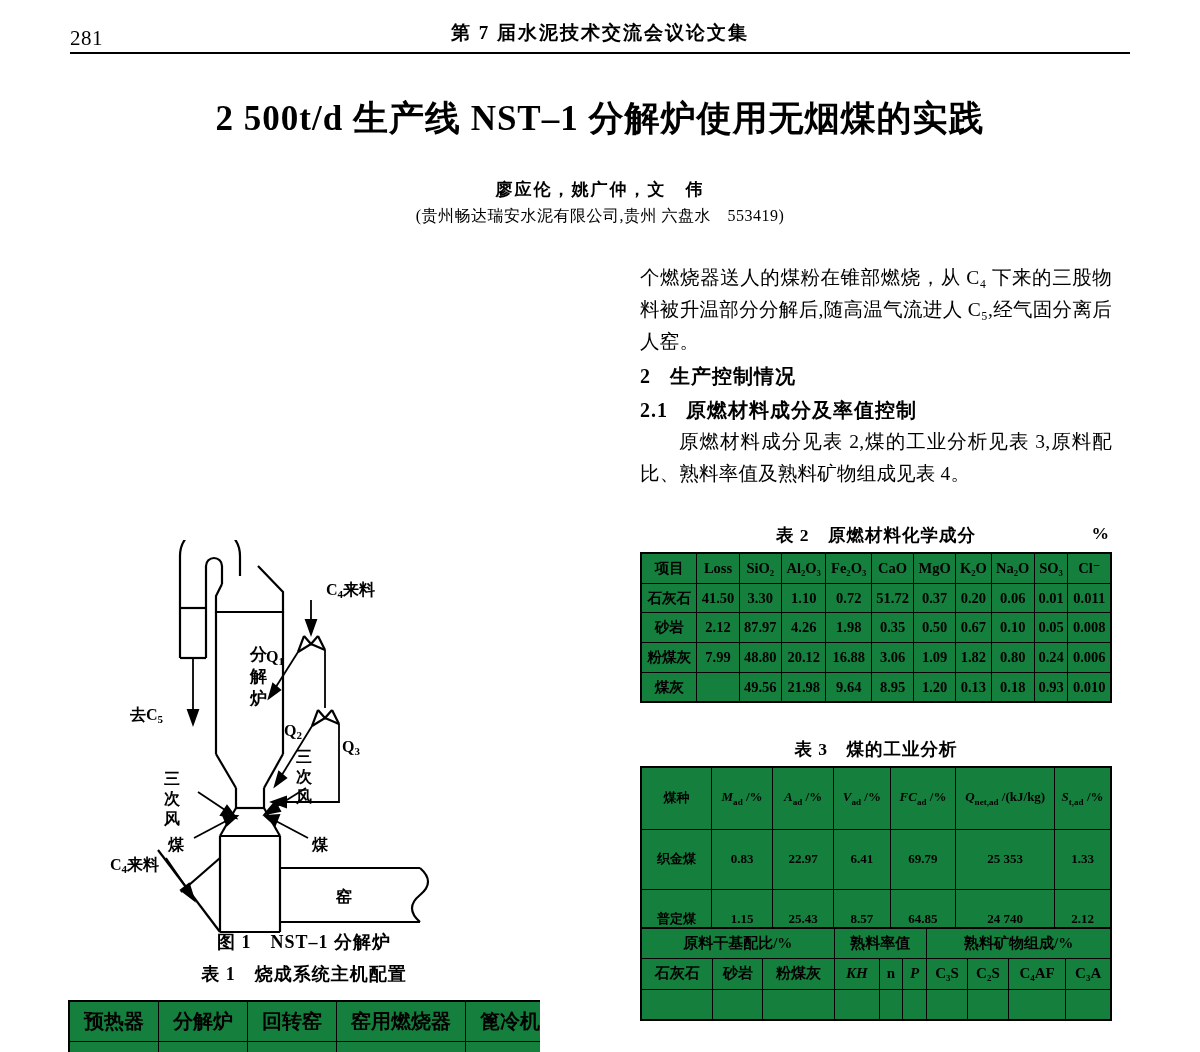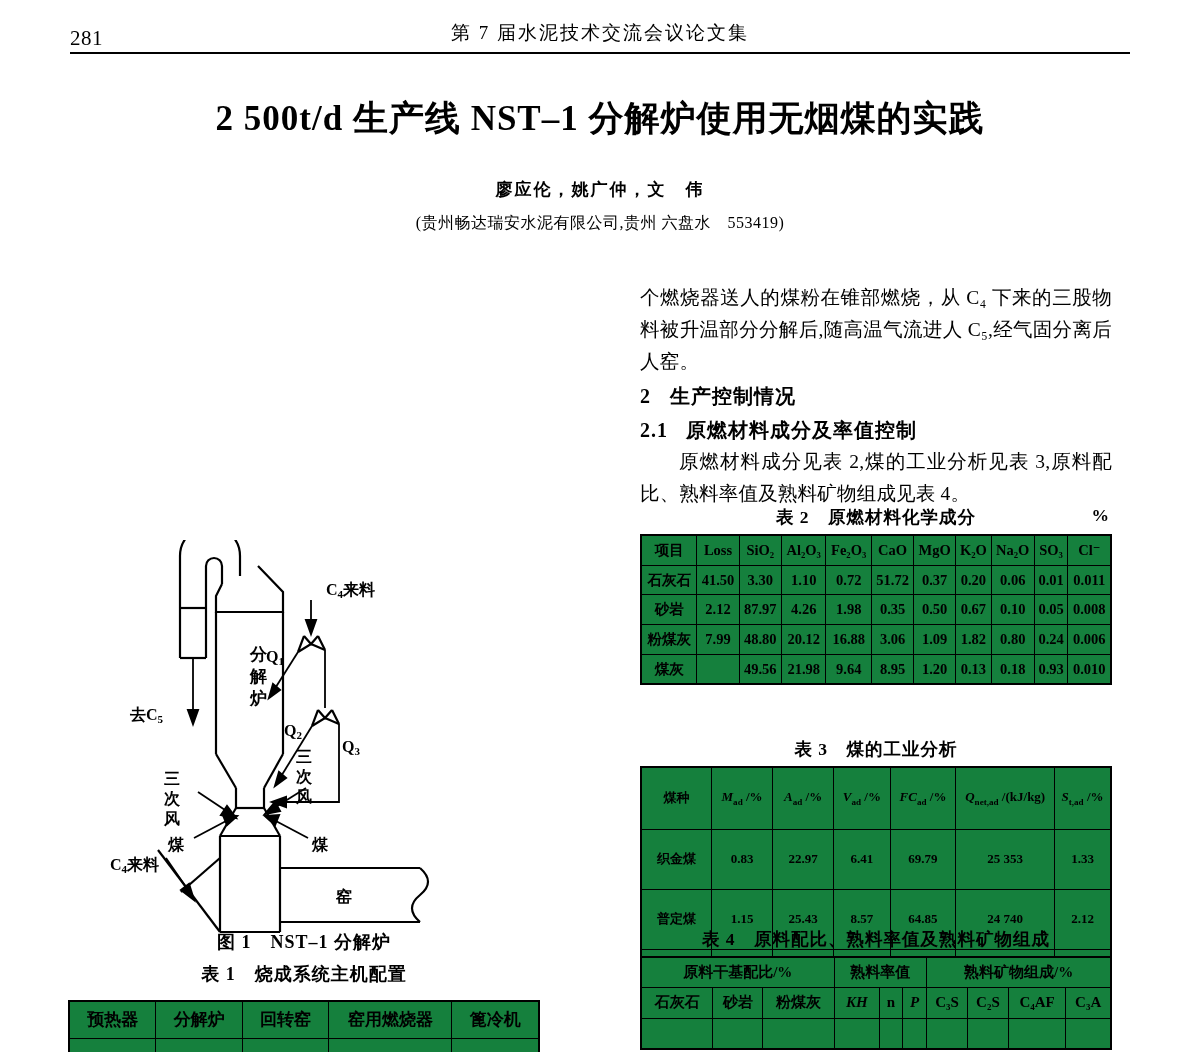--- a/index.html
+++ b/index.html
@@ -17,47 +17,47 @@
   
   .runhead {
     position:absolute; top:12px; left:70px; right:70px; height:40px;
   }
   .folio {
     position:absolute; left:0; top:14px;
     font-size:21px; font-family:"Liberation Serif",serif; letter-spacing:0.5px;
   }
   .runhead-title {
     position:absolute; left:0; right:0; top:8px; text-align:center;
-    font-size:19px; font-weight:normal; letter-spacing:2px;
+    font-size:19px; font-weight:bold; letter-spacing:2px;
   }
   .rule {
     position:absolute; left:70px; right:70px; top:52px;
     border-top:2.2px solid #000;
   }
 
   
   .doc-title {
     position:absolute; left:0; right:0; top:95px;
     text-align:center;
     font-size:35px; font-weight:bold; letter-spacing:1px;
     font-family:"Liberation Serif","DejaVu Serif",serif;
   }
   .authors {
     position:absolute; left:0; right:0; top:178px;
     text-align:center; font-size:17px; font-weight:bold; letter-spacing:2px;
   }
   .affil {
-    position:absolute; left:0; right:0; top:213px;
+    position:absolute; left:0; right:0; top:206px;
     text-align:center; font-size:16px; letter-spacing:0.5px;
   }
 
   
   .col { position:absolute; top:262px; width:472px; }
   .col-left  { left:68px; }
-  .col-right { left:640px;margin-top:20px; }
+  .col-right { left:640px; }
 
   p.body {
     margin:0 0 0 0;
     font-size:19.5px;
     line-height:32px;
     text-align:justify;
     letter-spacing:0.2px;
   }
   p.indent { text-indent:2em; }
   h3.sec {
@@ -99,26 +99,26 @@
     text-align:center;
     padding:5px 1px;
     font-weight:bold;
     white-space:nowrap;
     line-height:1.15;
   }
   table.dt th { font-weight:bold; }
   table.dt.t2 th, table.dt.t2 td { font-size:14.5px; padding:6px 1px; }
   table.dt.t3 th, table.dt.t3 td { font-size:13px; padding:22px 2px;margin-left:36px; }
   table.dt.t4 th, table.dt.t4 td { font-size:15px; padding:6px 2px; }
-  table.dt.t1 th, table.dt.t1 td { font-size:17px; padding:8px 14px; }
+  table.dt.t1 th, table.dt.t1 td { font-size:20px; padding:8px 14px; }
   .ital { font-style:italic; }
   sub { font-size:0.7em; }
 
   .tbl-block { position:absolute; width:472px; left:640px; }
-  #tbl2-block { top:505px; }
+  #tbl2-block { top:523px; }
   #tbl3-block { top:737px; }
   #tbl4-block { top:927px; }
   #tbl1-block { position:absolute; left:68px; top:1000px; width:472px; }
 
   
   .clip { overflow:hidden; }
 </style>
 </head>
 <body>
 
@@ -408,21 +408,20 @@
           <td>6.83</td>
           <td>70.83</td>
           <td>24 914</td>
           <td>0.88</td>
         </tr>
       </tbody>
     </table>
   </div>
 
   <div id="tbl4-block" class="tbl-block clip" style="height:125px;">
-    <div class="tcap">表 4　原料配比、熟料率值及熟料矿物组成</div>
     <table class="dt t4">
       <thead>
         <tr>
           <th colspan="3">原料干基配比/%</th>
           <th colspan="3">熟料率值</th>
           <th colspan="4">熟料矿物组成/%</th>
         </tr>
         <tr>
           <th>石灰石</th>
           <th>砂岩</th>

